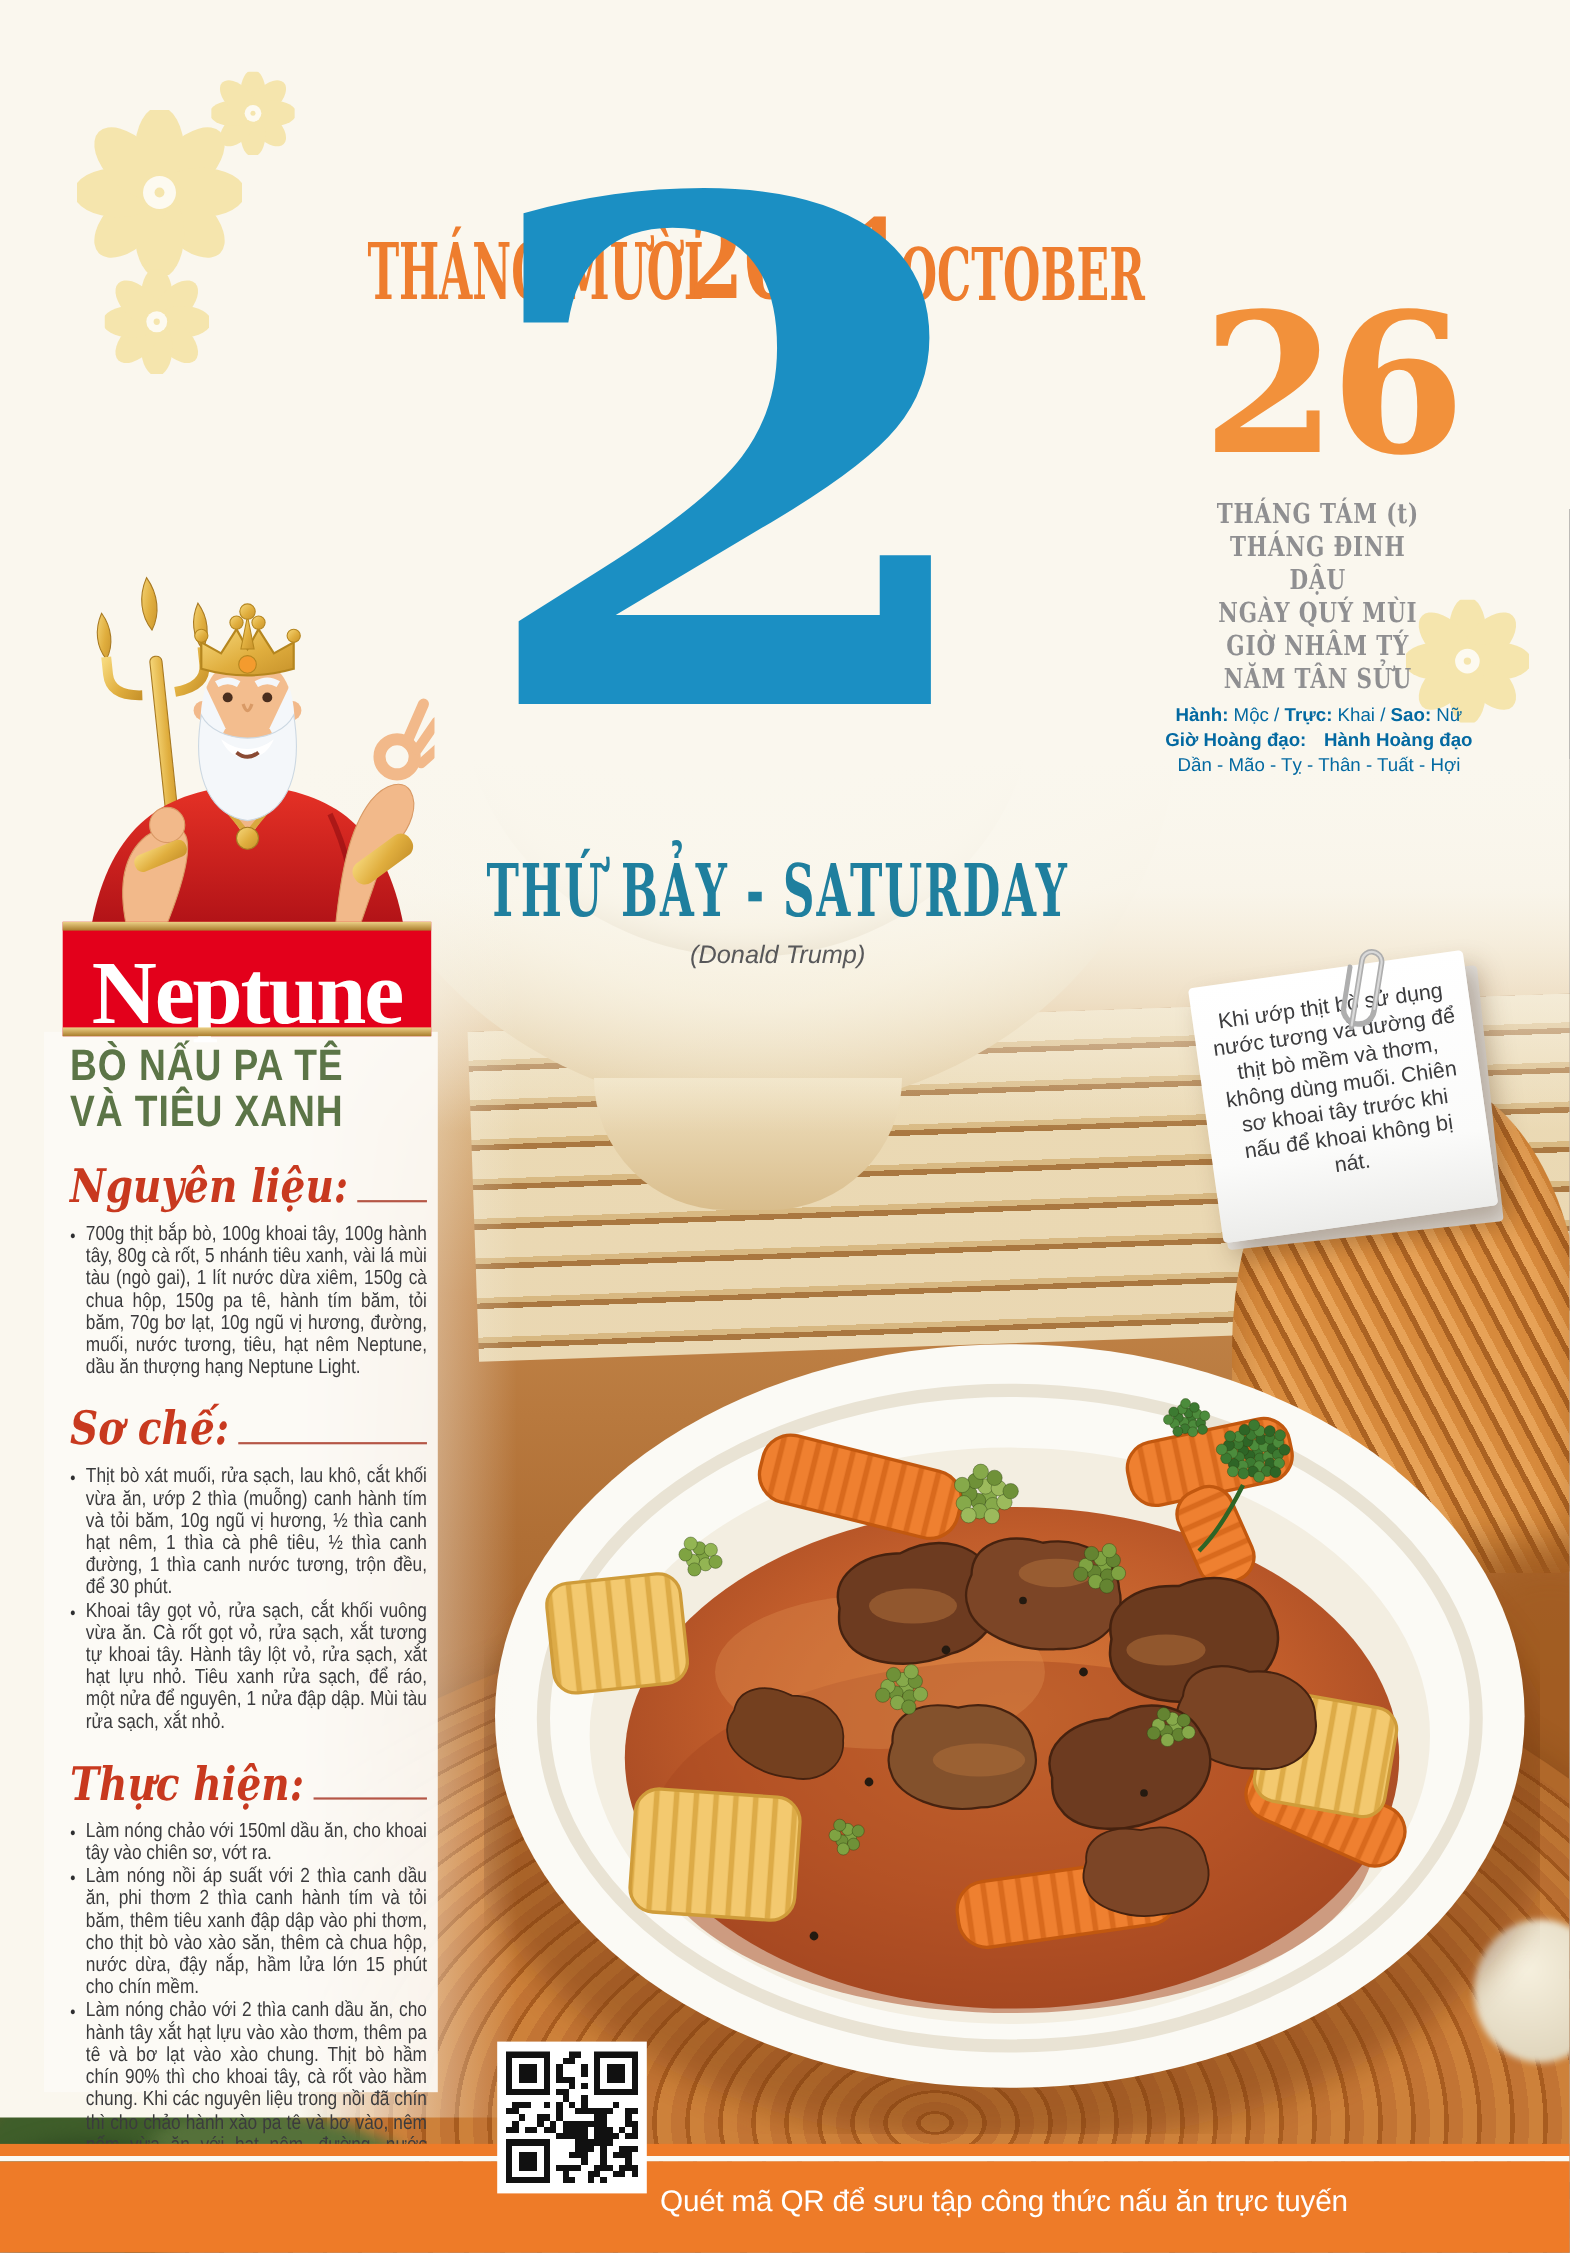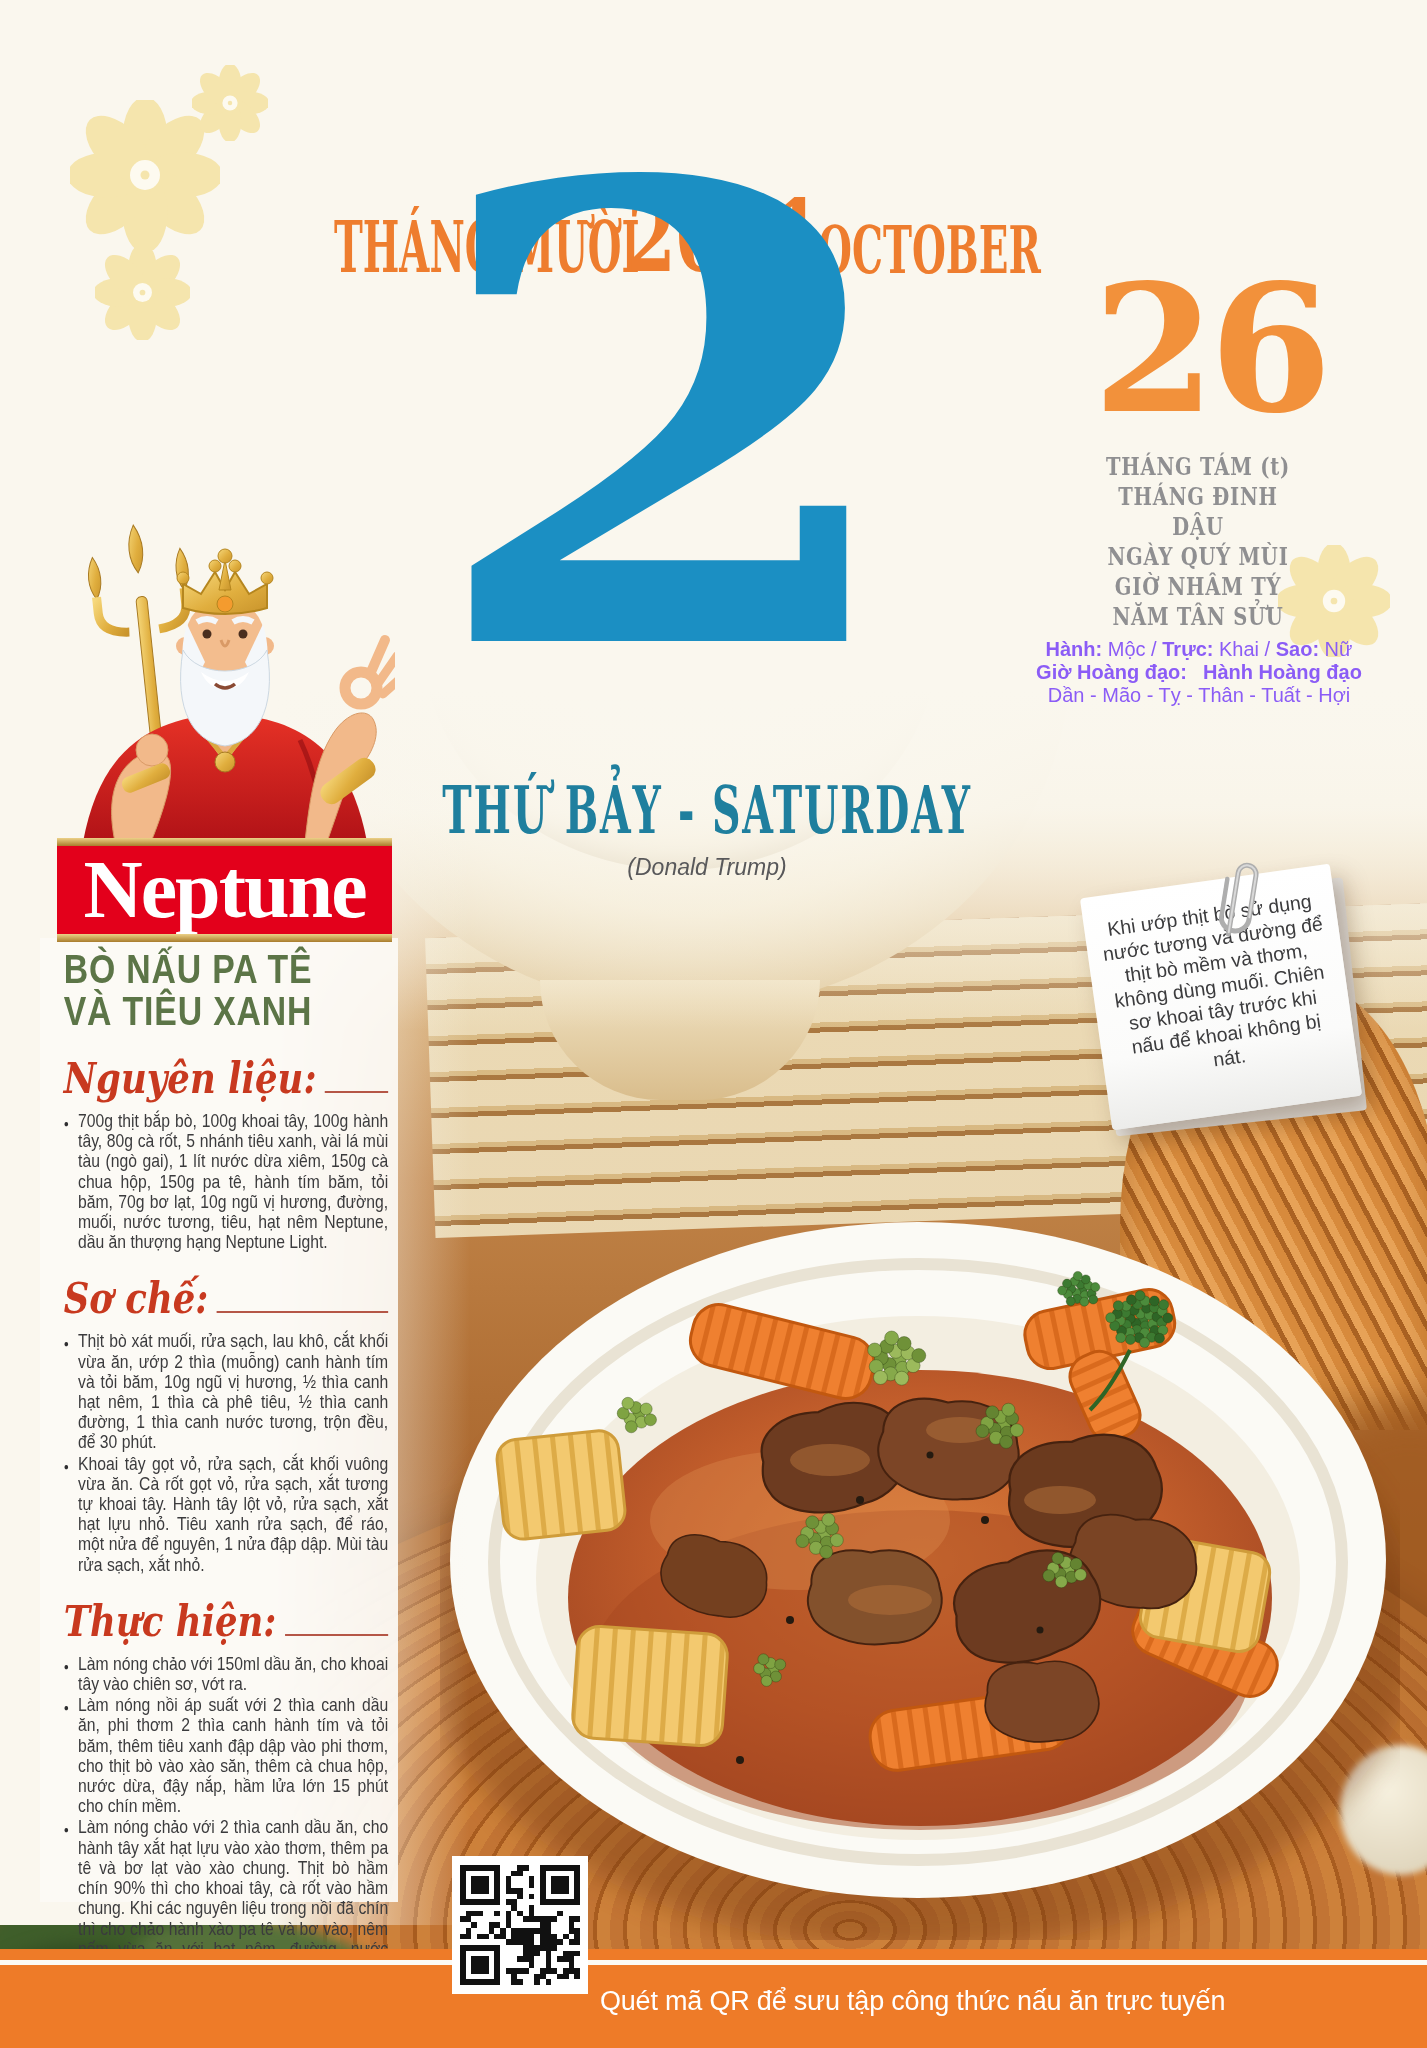--- a/index.html
+++ b/index.html
@@ -28,21 +28,21 @@
   .quote .q1{font-size:24px;line-height:32px;}
   .quote .q2{font-size:23px;line-height:30px;font-style:italic;}
 
   
   .lunar-day{position:absolute;left:1093px;top:262px;font-family:"DejaVu Serif",serif;font-weight:bold;
              font-size:176px;line-height:1;letter-spacing:-6px;color:#f2913b;}
   .lunar-lines{position:absolute;left:1058px;top:452px;width:280px;transform:scaleX(.78);
                transform-origin:center top;text-align:center;font-family:"DejaVu Serif",serif;
                font-weight:bold;font-size:25px;line-height:30px;letter-spacing:1px;color:#8f8f91;}
   .lunar-info{position:absolute;left:1008px;top:638px;width:382px;text-align:center;
-              font-size:20px;line-height:23px;color:#8b5cf6;}
+              font-size:17px;line-height:23px;color:#0369a1;}
   .lunar-info b{font-weight:bold;}
   .lunar-info .gap{display:inline-block;width:16px;}
 
   
   .photo{position:absolute;left:0;top:690px;width:1427px;height:1358px;overflow:hidden;}
   .photo::before{content:"";position:absolute;inset:0;
     background:linear-gradient(180deg,#f6efdd 0%,#e8d1a8 12%,#d2a368 24%,#c08347 36%,
                #b06f35 52%,#a4602a 70%,#9a5524 100%);}
   .slats{position:absolute;left:430px;top:230px;width:1040px;height:300px;transform:rotate(-2deg);
     background:repeating-linear-gradient(180deg,#ecdcb8 0 26px,#d9bb85 26px 31px,#a8763f 31px 36px);
@@ -75,21 +75,21 @@
     background:linear-gradient(180deg,#faf7ee 0%,rgba(250,247,238,.92) 35%,rgba(250,247,238,.55) 65%,rgba(250,247,238,0) 100%);}
   .fade-left{position:absolute;left:0;top:0;width:470px;height:1235px;
     background:linear-gradient(90deg,#faf7ee 0%,#faf7ee 58%,rgba(250,247,238,0) 100%);}
 
   
   .mascot{position:absolute;left:55px;top:512px;width:340px;height:330px;}
   .logo{position:absolute;left:57px;top:838px;width:335px;height:104px;background:#e3001b;z-index:7;}
   .logo::before,.logo::after{content:"";position:absolute;left:0;width:100%;height:8px;
     background:linear-gradient(180deg,#ecd187,#a97c2c);}
   .logo::before{top:0;} .logo::after{bottom:0;}
-  .logo span{position:absolute;left:0;top:8px;width:100%;height:88px;text-align:center;color:#fff;
+  .logo span{position:absolute;left:0;top:21px;width:100%;height:88px;text-align:center;color:#fff;
     font-family:"Liberation Serif",serif;font-weight:bold;font-size:82px;line-height:88px;letter-spacing:-2px;}
 
   
   .panel{position:absolute;left:40px;top:938px;width:358px;min-height:964px;
     background:rgba(252,250,245,.93);z-index:5;}
   .panel-inner{position:absolute;left:0;top:0;width:424px;transform:scaleX(.845);transform-origin:0 0;
     box-sizing:border-box;padding:10px 12px 14px 28px;}
   .r-title{font-weight:bold;font-size:40px;line-height:42px;letter-spacing:1px;color:#5c7547;}
   .r-head{display:flex;align-items:baseline;margin:24px 0 9px;}
   .r-head .script{font-family:"DejaVu Serif",serif;font-style:italic;font-weight:bold;

